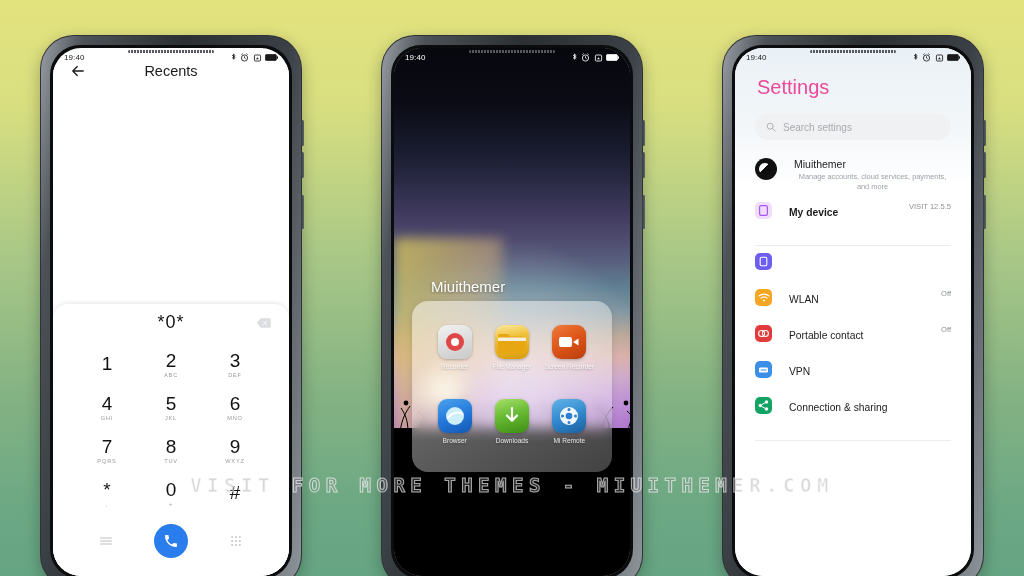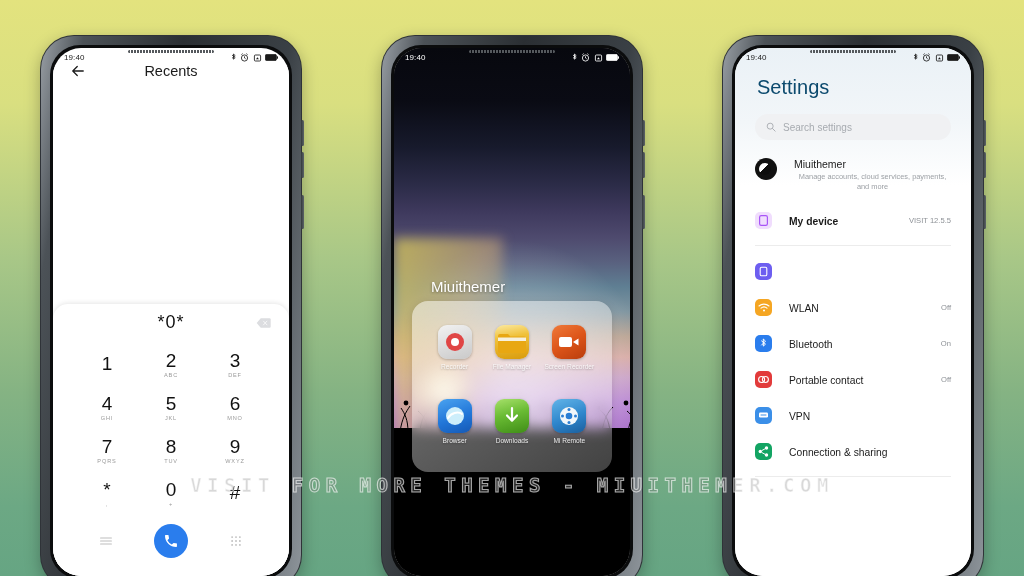--- a/index.html
+++ b/index.html
@@ -99,26 +99,26 @@
   .app-ic { width:34px; height:34px; border-radius:9px; position:relative;
             box-shadow:0 1px 3px rgba(0,0,0,.27); overflow:hidden;
             display:flex; align-items:center; justify-content:center; }
   .app-lb { margin-top:4px; font-size:6.6px; color:rgba(255,255,255,.88);
             text-align:center; line-height:1.28; text-shadow:0 1px 2px rgba(0,0,0,.3); }
 
   
   #p3 { left:722px; top:11px; width:262px; height:554px; }
   .set-bg { position:absolute; inset:0;
             background:linear-gradient(to bottom,#eaf1f6 0%,#f2f6f9 14%,#fff 26%,#fff 100%); }
-  .set-title { padding:28px 22px 0; font-size:20px; color:#0c4a6e; }
+  .set-title { padding:28px 22px 0; font-size:20px; color:#ec4899; }
   .search { margin:15px 20px 0; height:26px; border-radius:13px; background:#f0f1f3;
             display:flex; align-items:center; gap:7px; padding:0 11px; cursor:text; }
   .search-ph { font-size:10px; color:#a7abb0; }
   .set-list { margin-top:12px; }
-  .srow { display:flex; align-items:center; padding:0 20px; min-height:36px; cursor:pointer; }
+  .srow { display:flex; padding:0 20px; min-height:36px; cursor:pointer; }
   .srow.acct { min-height:50px; align-items:flex-start; padding-top:6px; }
   .sic { width:17px; height:17px; border-radius:5px; flex:none;
          display:flex; align-items:center; justify-content:center; }
   .sic.avatar { width:22px; height:22px; border-radius:50%; background:#111; position:relative; overflow:hidden; }
   .sic.avatar::after { content:""; position:absolute; left:4px; top:5px; width:12px; height:12px;
          border-radius:50%; background:linear-gradient(135deg,#fff 0%,#fff 42%,#0d0d0d 43%); }
   .stxt { margin-left:17px; flex:1; }
   .slabel { font-size:10.3px; color:#1b1b1b; }
   .srow.acct .slabel { font-size:10.5px; }
   .ssub { font-size:7.4px; color:#9b9fa4; line-height:1.38; margin-top:2px; max-width:160px;text-align:center; }
@@ -462,29 +462,20 @@
             <div class="sic" style="background:#f5a623">
               <svg width="12" height="9" viewBox="0 0 12 9">
                   <path d="M1 3a7.5 7.5 0 0 1 10 0M3 5.2a4.5 4.5 0 0 1 6 0" stroke="#fff" stroke-width="1.1" fill="none" stroke-linecap="round"></path>
                   <circle cx="6" cy="7.4" r="1" fill="#fff"></circle>
                 </svg>
             </div>
             <div class="stxt"><span class="slabel">WLAN</span></div>
             <span class="sval">Off</span>
           </div>
 
-          <div class="srow">
-            <div class="sic" style="background:#2a7ded">
-              <svg width="7" height="11" viewBox="0 0 7 11">
-                  <path d="M1.3 2.7l4.2 3.4-2.2 2V1l2.2 2.1L1.3 7.3" stroke="#fff" stroke-width="1" fill="none" stroke-linejoin="round"></path>
-                </svg>
-            </div>
-            <div class="stxt"><span class="slabel">Bluetooth</span></div>
-            <span class="sval">On</span>
-          </div>
 
           <div class="srow">
             <div class="sic" style="background:#e23b3b">
               <svg width="13" height="9" viewBox="0 0 13 9">
                   <circle cx="4.6" cy="4.5" r="3" stroke="#fff" stroke-width="1.1" fill="none"></circle>
                   <circle cx="8.4" cy="4.5" r="3" stroke="#fff" stroke-width="1.1" fill="none"></circle>
                 </svg>
             </div>
             <div class="stxt"><span class="slabel">Portable contact</span></div>
             <span class="sval">Off</span>

